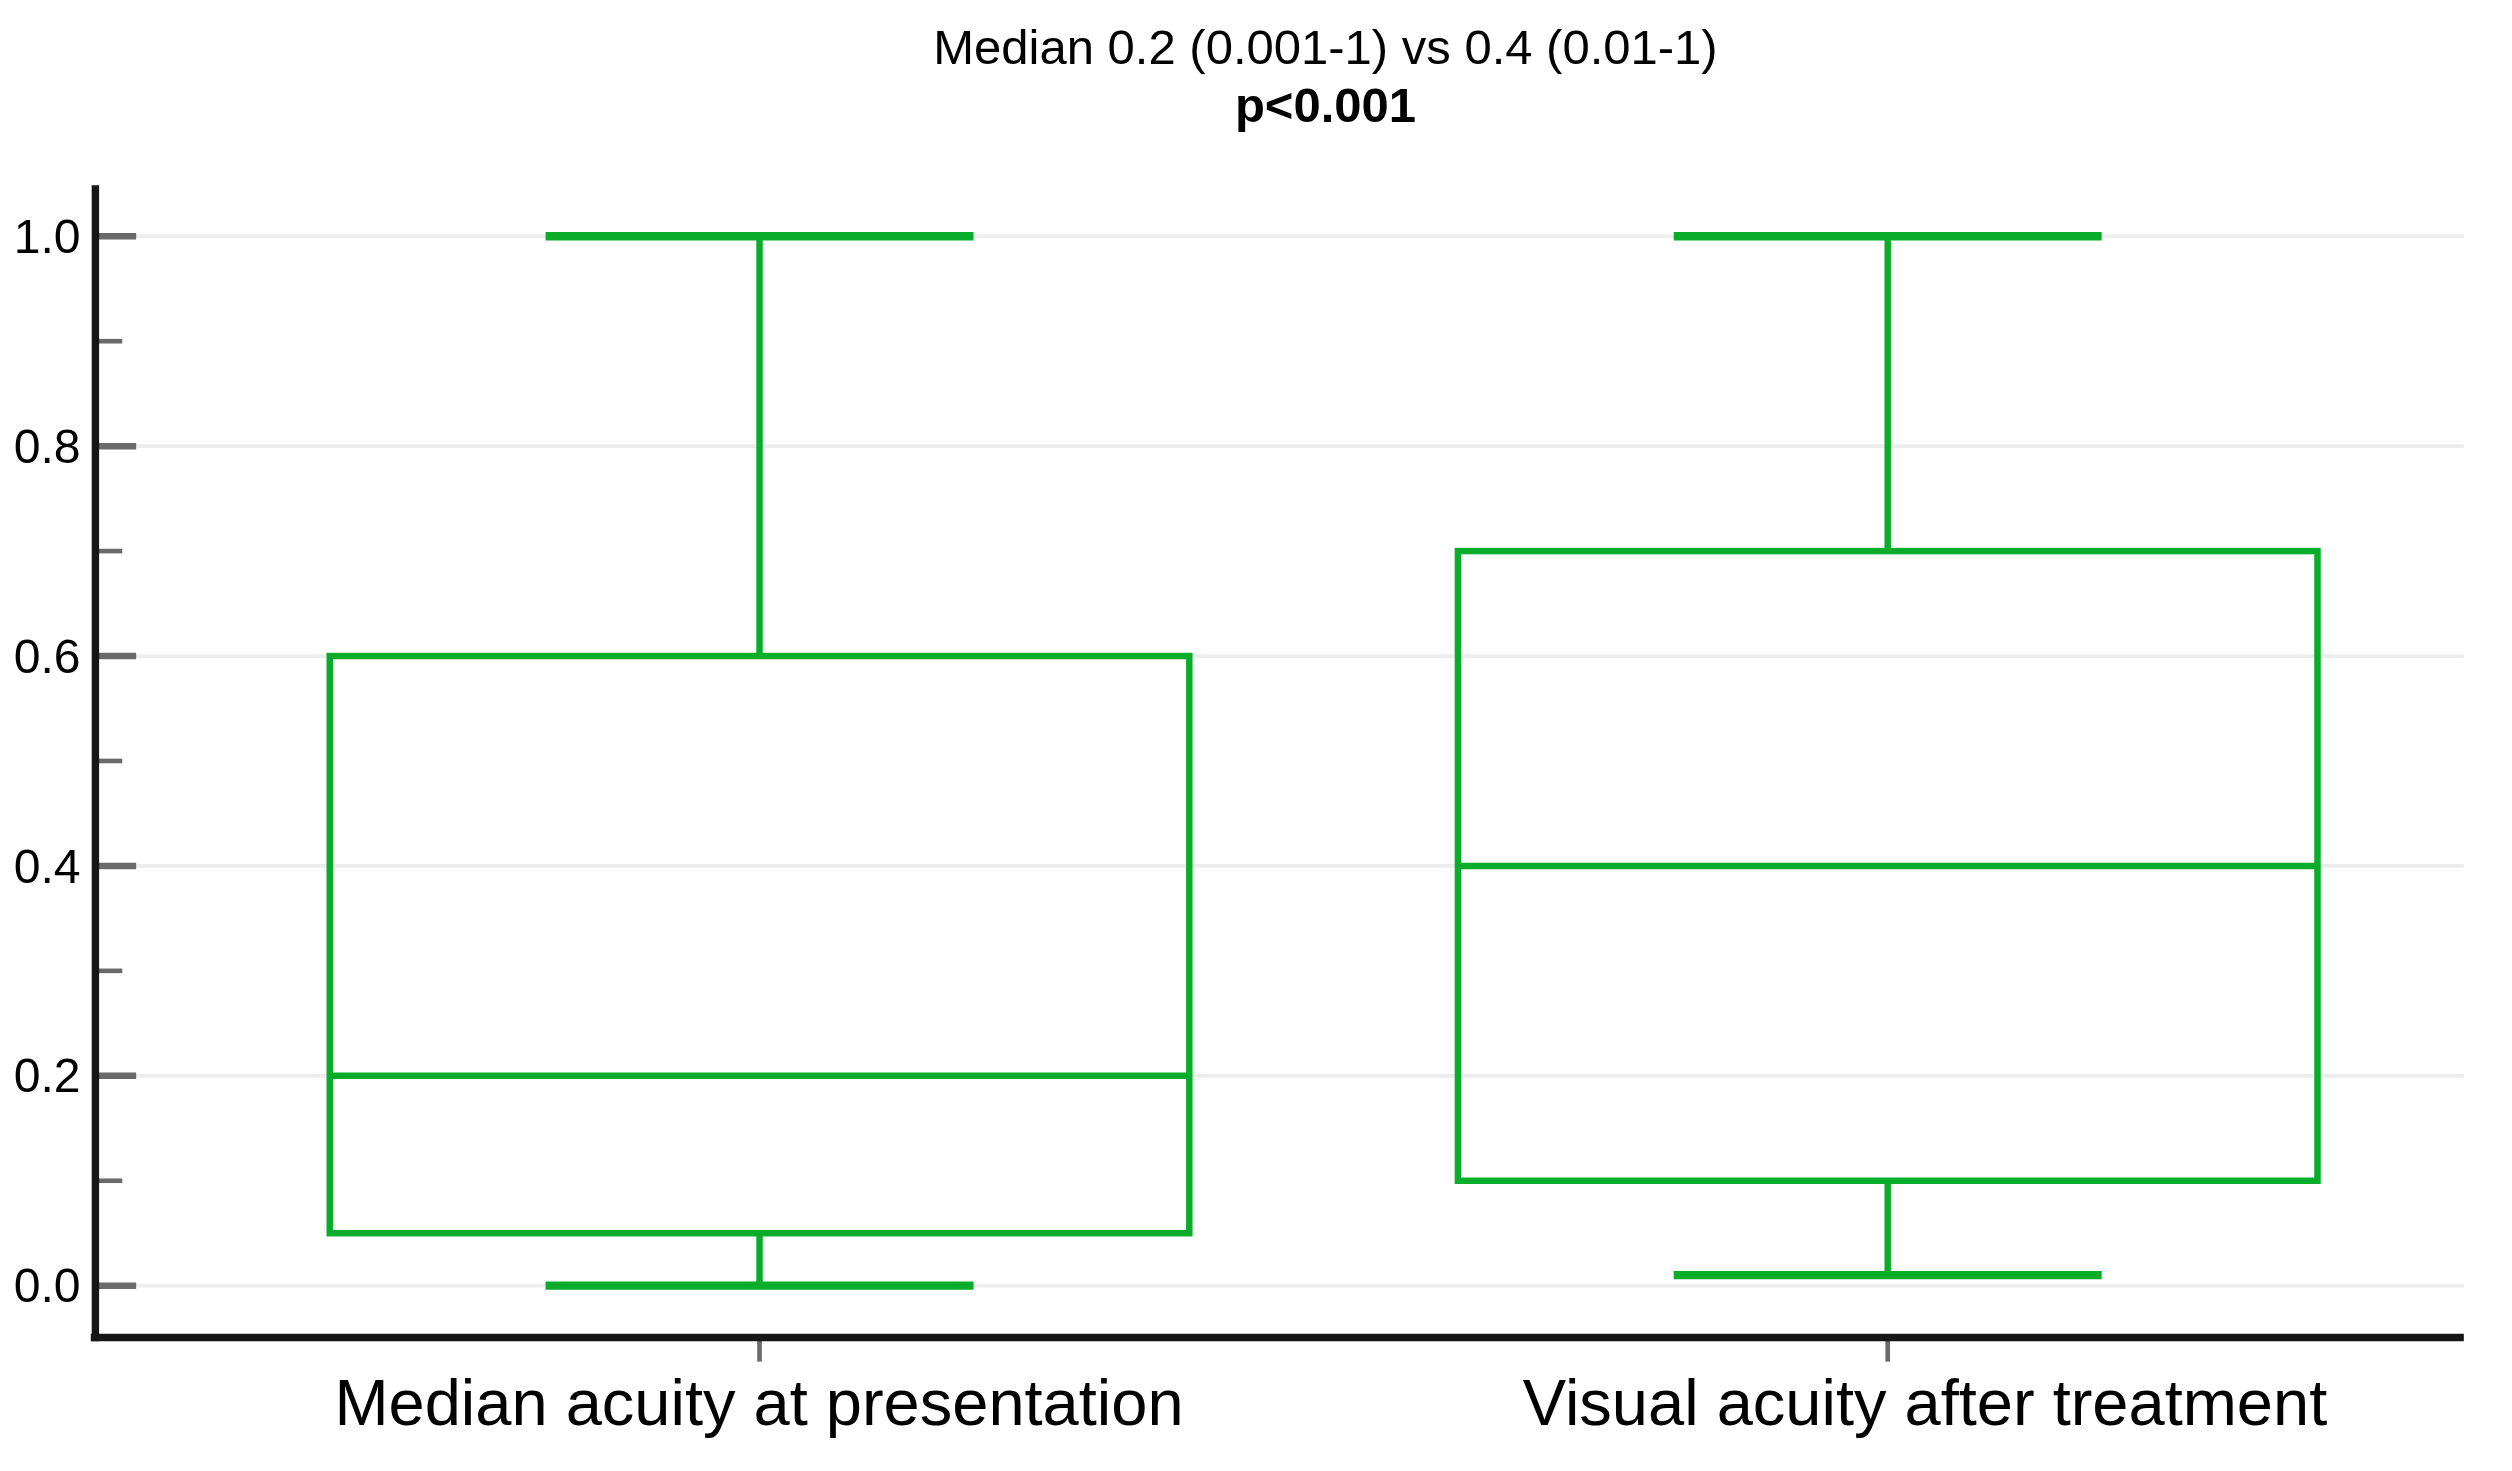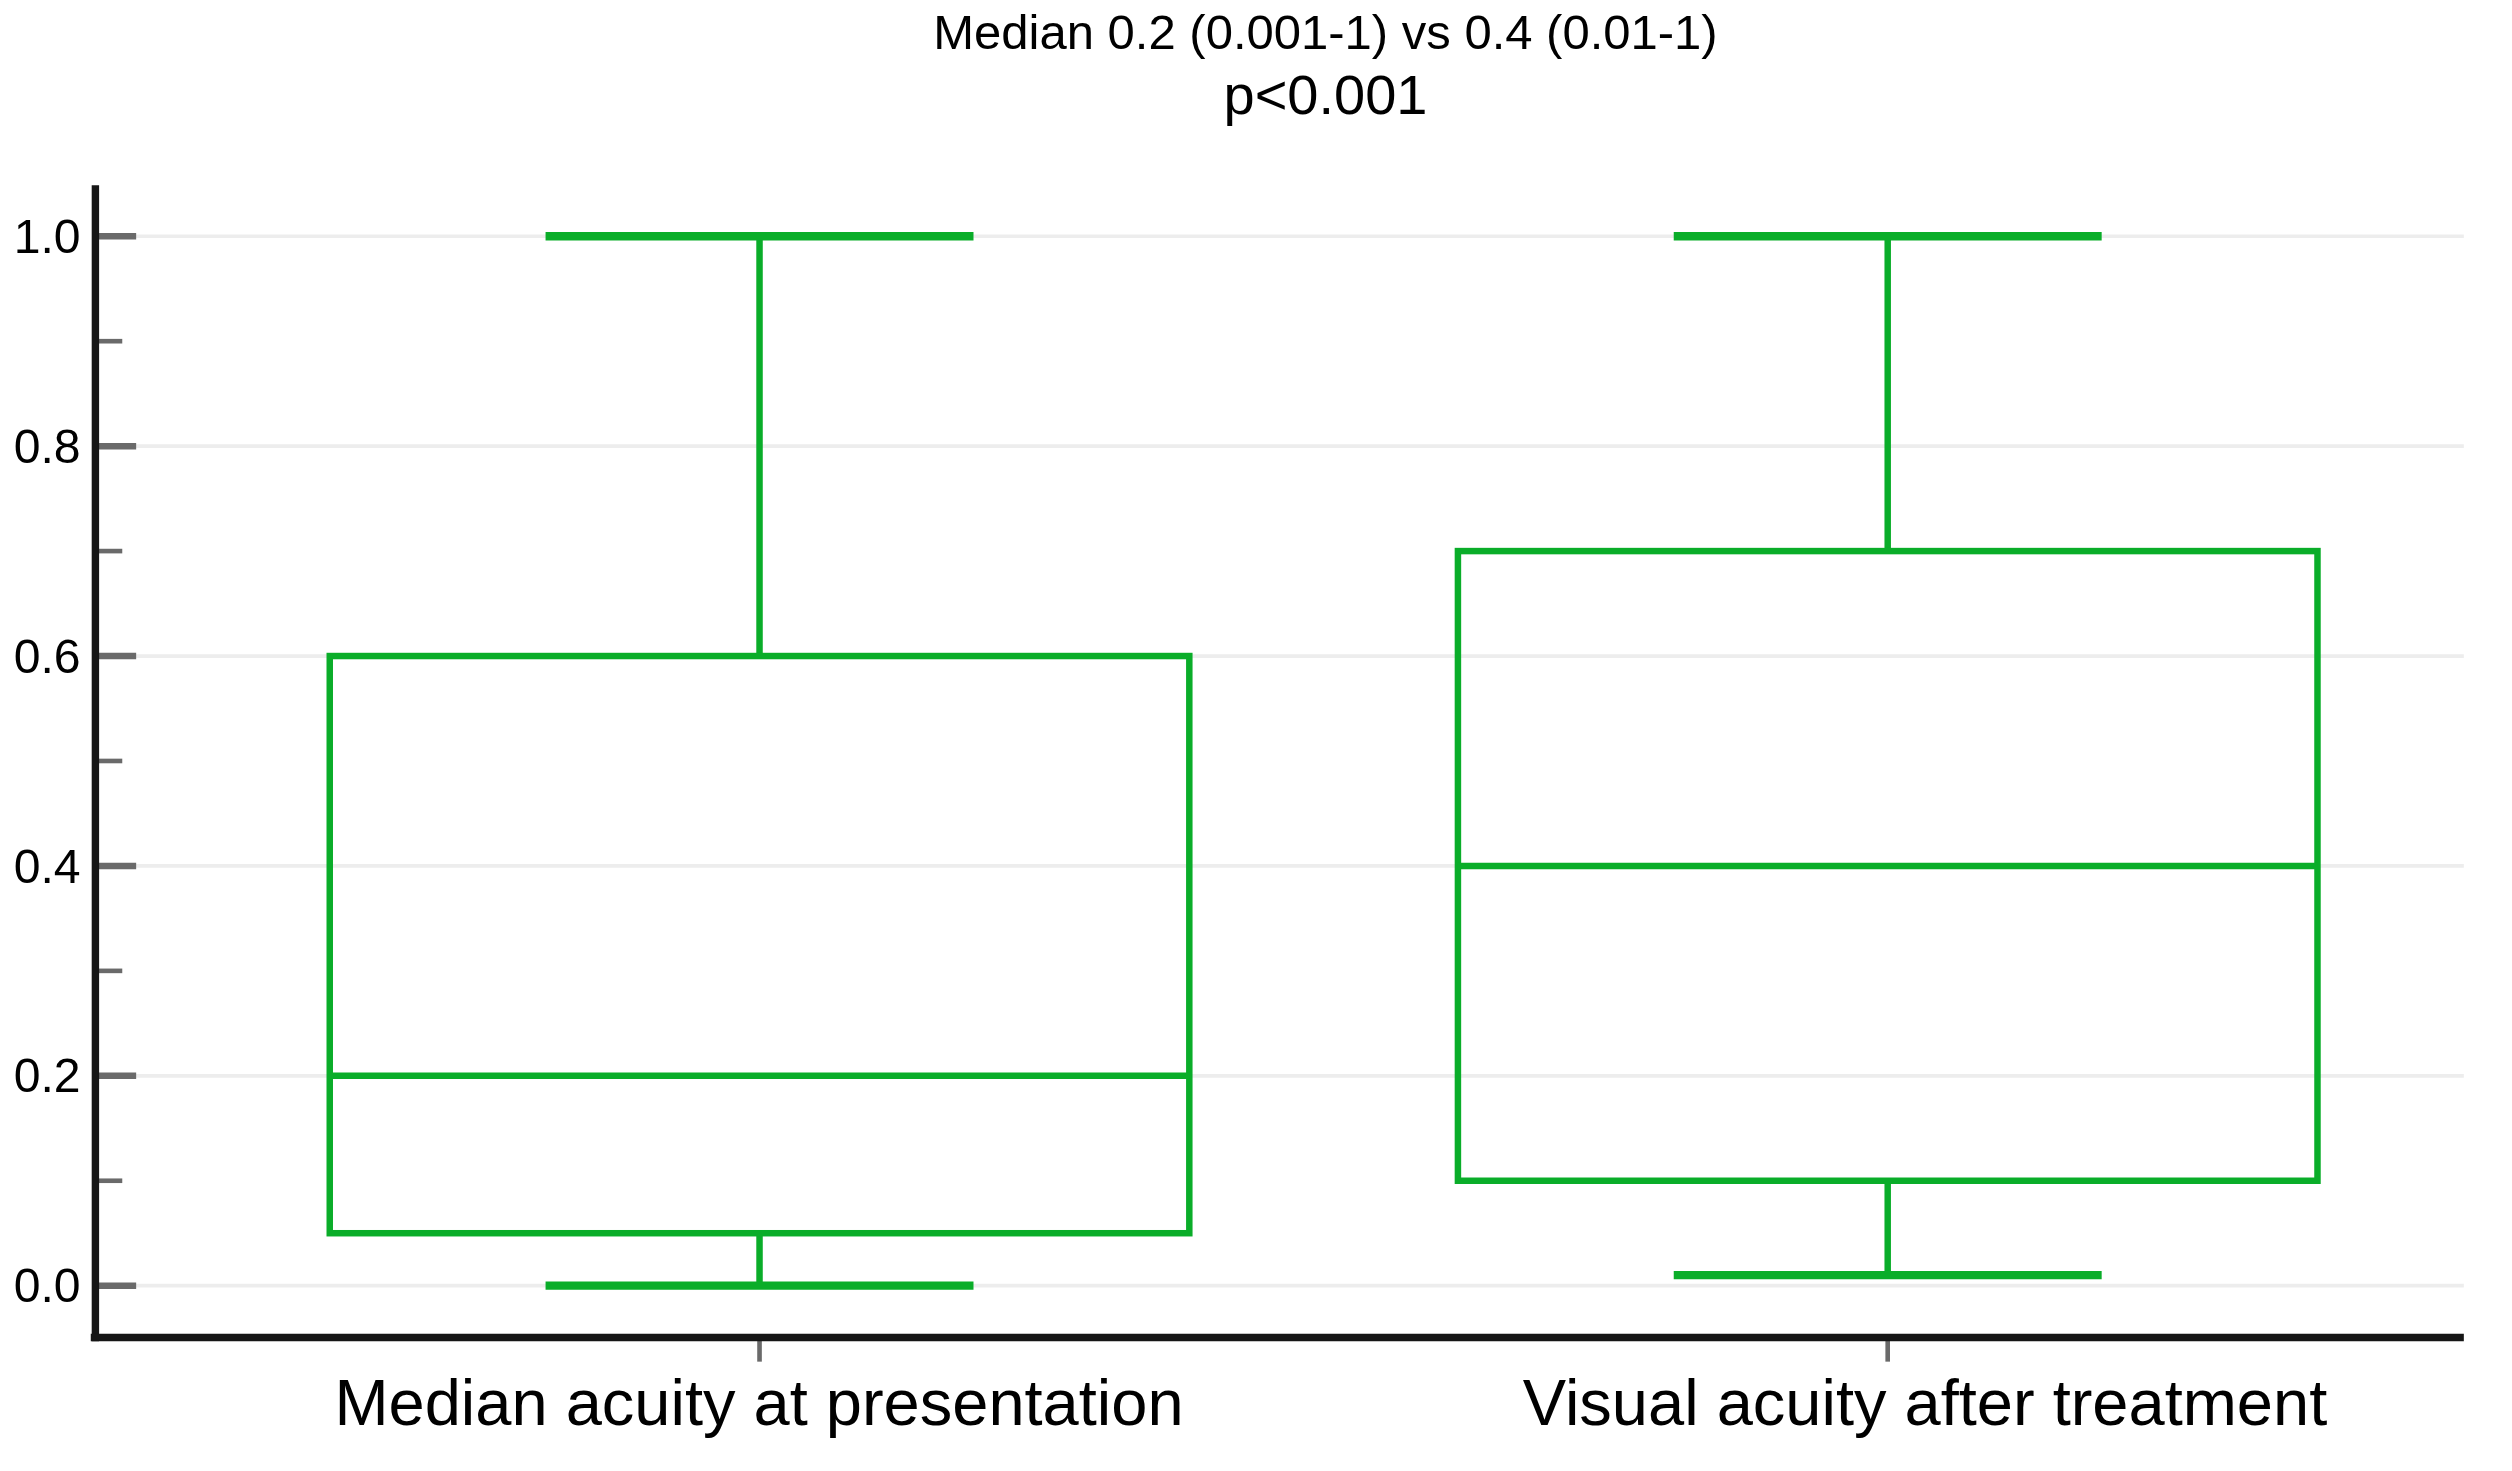--- a/index.html
+++ b/index.html
@@ -12,31 +12,32 @@
     position: relative;
     width: 2512px;
     height: 1471px;
     background: #ffffff;
     overflow: hidden;
   }
   .title-block {
     position: absolute;
     left: 139px;
     right: 0;
-    top: 4px;
+    top: 19px;
     text-align: center;
     color: #000000;
   }
   .title-line1 {
     font-size: 49px;
     line-height: 1.18;
   }
   .title-line2 {
-    font-size: 56px;
+    font-size: 49px;
     line-height: 1.18;
+    font-weight: bold;
   }
   .plot-svg {
     position: absolute;
     left: 0;
     top: 0;
     width: 2512px;
     height: 1471px;
   }
   .cat-label {
     position: absolute;

